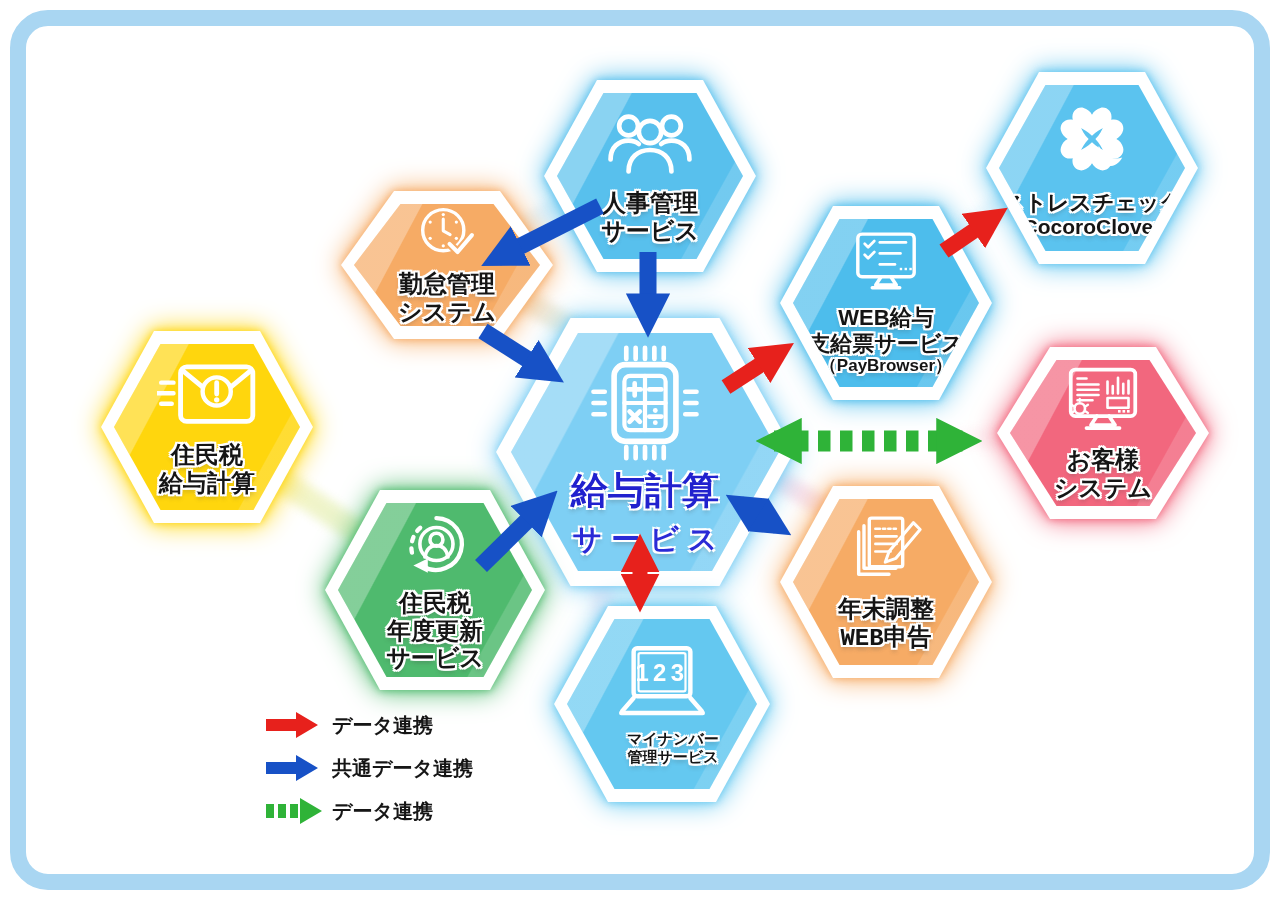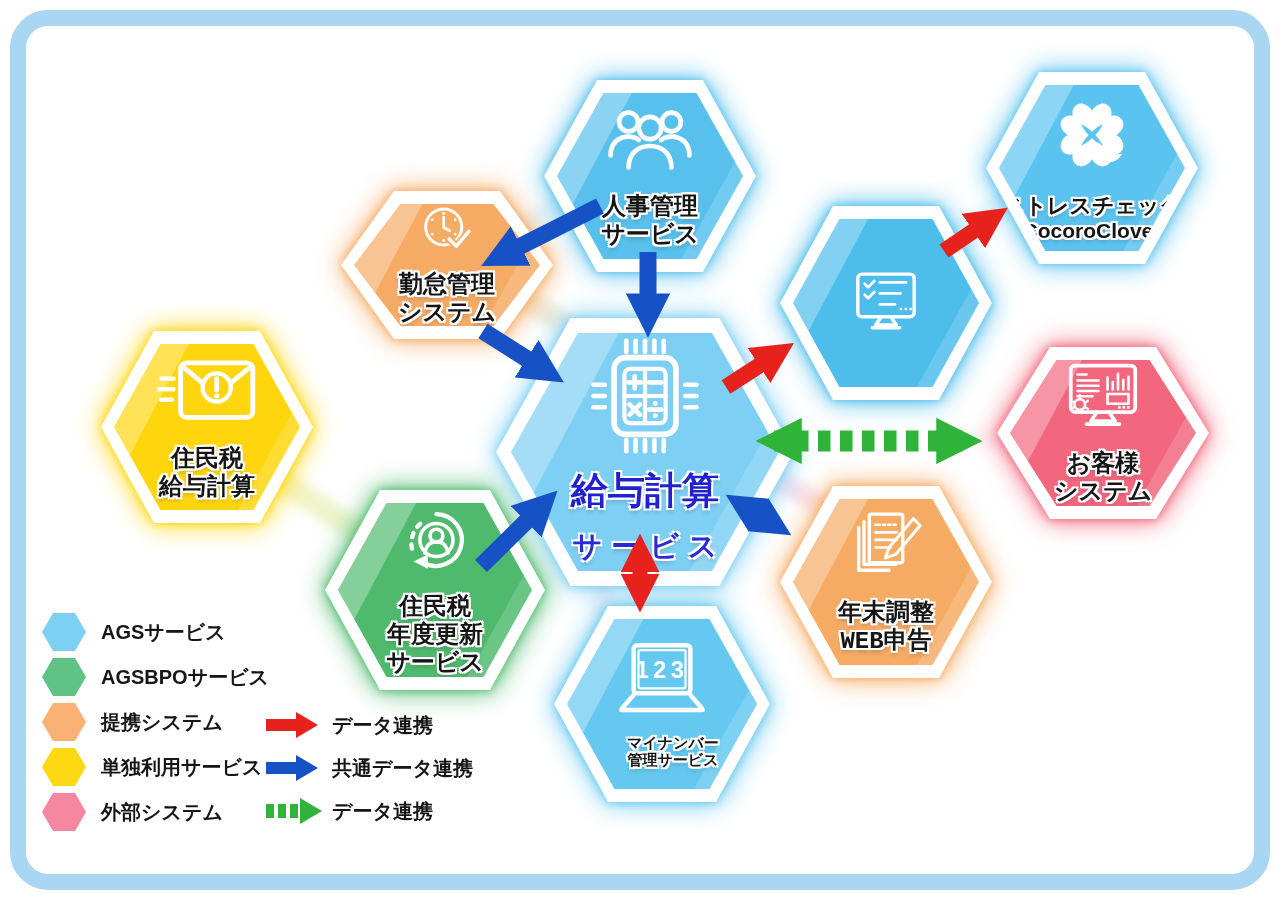--- a/index.html
+++ b/index.html
@@ -15,21 +15,21 @@
   .r4{left:592px;top:540px;width:22px;height:130px;background:linear-gradient(180deg,#E9C4EC,rgba(233,196,236,0));}
   .r5{left:915px;top:192px;width:180px;height:24px;transform:rotate(-33deg);background:linear-gradient(90deg,rgba(168,221,246,.2),#A8DDF6);}
   .r6{left:700px;top:468px;width:150px;height:20px;transform:rotate(31deg);background:linear-gradient(90deg,#D9C3EC,#F6C0CE);}
   .r7{left:940px;top:428px;width:110px;height:20px;background:linear-gradient(90deg,rgba(246,192,206,0),#F6C0CE);}
 
   
   .hex{position:absolute;z-index:3;}
   .hexglow{position:absolute;inset:0;filter:drop-shadow(0 0 4px var(--hex)) drop-shadow(0 0 13px var(--hex));}
   .hexshape{position:absolute;inset:0;background:#fff;
     clip-path:polygon(25% 0,75% 0,100% 50%,75% 100%,25% 100%,0 50%);}
-  .hexfill{position:absolute;inset:13px;display:flex;flex-direction:column;align-items:center;justify-content:center;gap:16px;
+  .hexfill{position:absolute;inset:13px;display:flex;flex-direction:column;align-items:center;justify-content:center;gap:9px;
     clip-path:polygon(25% 0,75% 0,100% 50%,75% 100%,25% 100%,0 50%);
     background:
       linear-gradient(118deg,rgba(255,255,255,.30) 0 27%,rgba(255,255,255,0) 27.5%),
       linear-gradient(299deg,rgba(255,255,255,.16) 0 22%,rgba(255,255,255,0) 22.5%),
       var(--hex);
     color:var(--hex);}
   .n0 .hexfill{inset:15px;}
   .hexlabel{text-align:center;font-weight:bold;font-size:24px;line-height:1.16;color:#151515;
     text-shadow:-2px -2px 0 #fff,2px -2px 0 #fff,-2px 2px 0 #fff,2px 2px 0 #fff,-2px 0 0 #fff,2px 0 0 #fff,0 -2px 0 #fff,0 2px 0 #fff,0 4px 4px rgba(70,70,70,.35);}
   .line-small{font-size:17px;}
@@ -217,20 +217,25 @@
           <path d="M47,18 h38" stroke-width="4"></path>
         <path d="M25,36 l5,5 9,-9" stroke-width="4"></path>
           <path d="M47,34 h30" stroke-width="4"></path>
         <path d="M47,50 h22" stroke-width="4"></path>
         <rect x="76" y="55" width="3.5" height="3.5" fill="#fff" stroke="none"></rect>
           <rect x="83" y="55" width="3.5" height="3.5" fill="#fff" stroke="none"></rect>
           <rect x="90" y="55" width="3.5" height="3.5" fill="#fff" stroke="none"></rect>
         <path d="M49,68 l-8,12 h30 l-8,-12" stroke-width="5"></path>
         <path d="M36,84 h40" stroke-width="5"></path>
       </svg>
+      <div class="hexlabel" style="font-size:22px;">
+        <div>WEB給与</div>
+          <div>支給票サービス</div>
+        <div class="line-small">（PayBrowser）</div>
+      </div>
     </div>
   </div>
 
   <div class="hex n7" style="--hex: #5BC3EF;">
     <div class="hexglow">
         <div class="hexshape"></div>
       </div>
     <div class="hexfill">
       <svg class="node-icon" width="84" height="84" viewBox="0 0 100 100" fill="#fff" stroke="none">
         <g>
@@ -309,42 +314,20 @@
     <line x1="648" y1="252" x2="648" y2="320" stroke-width="17" marker-end="url(#head-blue)" style="stroke: rgb(23, 81, 198);"></line>
     <line x1="483" y1="331" x2="549" y2="373" stroke-width="17" marker-end="url(#head-blue)" style="stroke: rgb(23, 81, 198);"></line>
     <line x1="481" y1="566" x2="545" y2="503" stroke-width="17" marker-end="url(#head-blue)" style="stroke: rgb(23, 81, 198);"></line>
     <line x1="640" y1="549" x2="640" y2="597" stroke-width="15" marker-start="url(#head-red)" marker-end="url(#head-red)" style="stroke: rgb(231, 33, 28);"></line>
     <line x1="726" y1="387" x2="780" y2="352" stroke-width="16" marker-end="url(#head-red)" style="stroke: rgb(231, 33, 28);"></line>
     <line x1="944" y1="251" x2="994" y2="217" stroke-width="16" marker-end="url(#head-red)" style="stroke: rgb(231, 33, 28);"></line>
     <line x1="774" y1="441" x2="964" y2="441" stroke-width="21" stroke-dasharray="12.5 9.5" marker-start="url(#head-green)" marker-end="url(#head-green)" style="stroke: rgb(47, 179, 56);"></line>
     <line x1="739" y1="503" x2="778" y2="527" stroke-width="15" marker-start="url(#head-blue)" marker-end="url(#head-blue)" style="stroke: rgb(23, 81, 198);"></line>
   </svg>
 
-  <div class="legend">
-    <div class="legend-row">
-      <div class="legend-hex" style="background: rgb(124, 208, 243);"></div>
-      <div class="legend-label">AGSサービス</div>
-    </div>
-    <div class="legend-row">
-      <div class="legend-hex" style="background: rgb(94, 195, 132);"></div>
-      <div class="legend-label">AGSBPOサービス</div>
-    </div>
-    <div class="legend-row">
-      <div class="legend-hex" style="background: rgb(249, 178, 115);"></div>
-      <div class="legend-label">提携システム</div>
-    </div>
-    <div class="legend-row">
-      <div class="legend-hex" style="background: rgb(255, 216, 20);"></div>
-      <div class="legend-label">単独利用サービス</div>
-    </div>
-    <div class="legend-row">
-      <div class="legend-hex" style="background: rgb(246, 135, 160);"></div>
-      <div class="legend-label">外部システム</div>
-    </div>
-  </div>
 
   <div class="arrow-legend">
     <div class="arrow-row">
       <svg width="56" height="26">
         <polygon points="0,7 30,7 30,0 52,13 30,26 30,19 0,19" style="fill: rgb(231, 33, 28);"></polygon>
       </svg>
       <div class="legend-label">データ連携</div>
     </div>
     <div class="arrow-row">
       <svg width="56" height="26">

